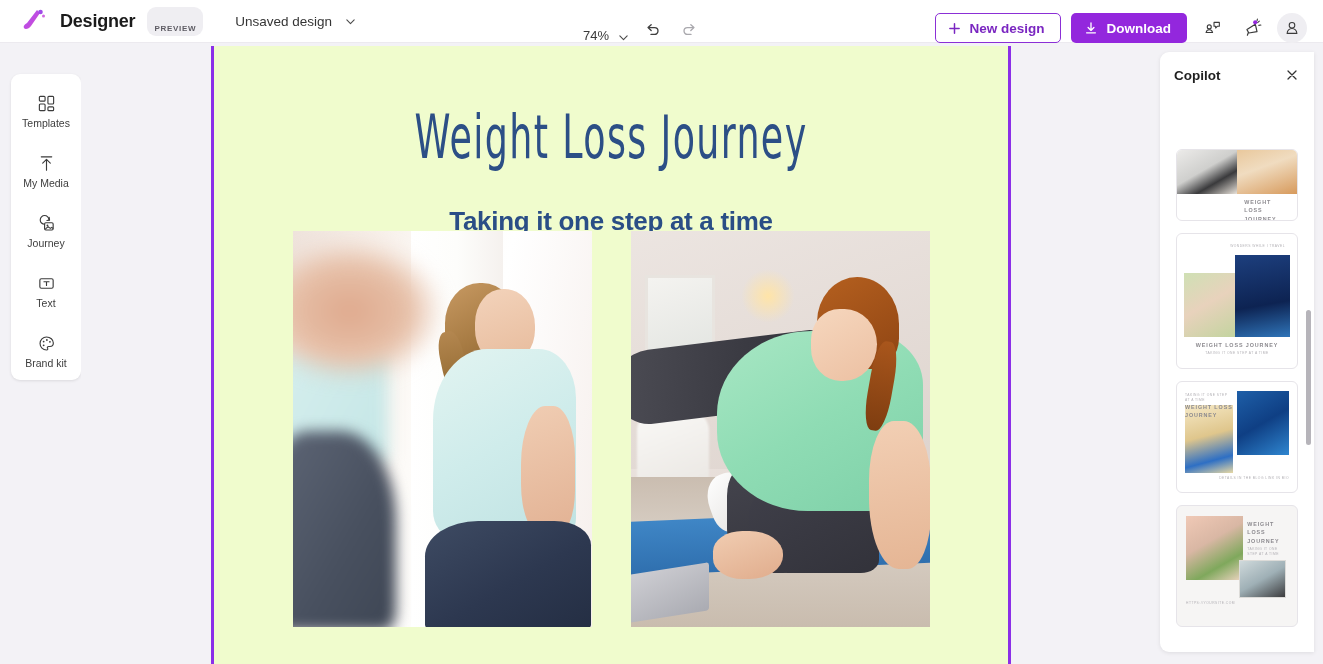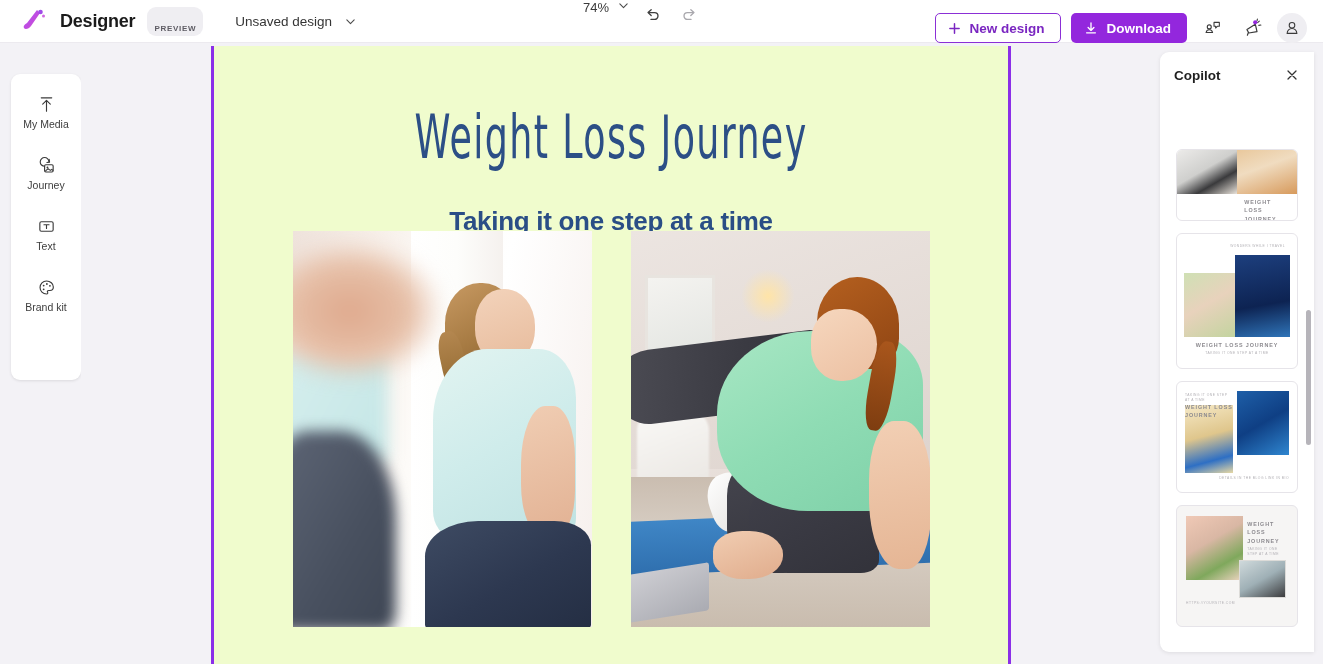--- a/index.html
+++ b/index.html
@@ -19,21 +19,21 @@
   }
   .logo-wrap{ margin-left:18px; width:30px; height:30px; display:flex; align-items:center; justify-content:center; }
   .app-title{ margin-left:12px; font-size:18px; font-weight:bold; letter-spacing:-0.2px; color:#1b1b1b; }
   .preview-pill{
     margin-left:12px; background:#efeef2; color:#5e5c64; font-size:8px;
     font-weight:bold; letter-spacing:0.7px; padding:17px 7px 3px; border-radius:9px;
   }
   .doc-name{ margin-left:32px; font-size:13.5px; color:#353535; }
   .doc-chevron{ margin-left:13px; color:#4b4b4b; display:flex; align-items:center; }
 
-  .zoom-group{ position:absolute; left:583px; top:0; height:43px; display:flex; align-items:flex-start; gap:9px; }
+  .zoom-group{ position:absolute; left:583px; top:0; height:43px; display:flex; align-items:flex-end; gap:9px; }
   .zoom-val{ font-size:13px; color:#3b3b3b; }
   .zoom-chevron{ display:flex; align-items:center; color:#4b4b4b; }
   .undo-btn,.redo-btn{ width:28px;height:28px;display:flex;align-items:center;justify-content:center;border-radius:5px;cursor:pointer; }
 
   .right-group{ position:absolute; right:16px; top:0; height:43px; display:flex; align-items:flex-end; gap:10px; }
   .btn-new{
     display:flex; align-items:center; gap:8px;
     height:30px; padding:0 15px 0 12px; border:1.4px solid #8b2fd6;
     border-radius:5px; background:#fff; color:#7a26c1; font-size:13.5px; font-weight:bold; cursor:pointer;
   }
@@ -287,20 +287,31 @@
       <svg width="18" height="18" viewBox="0 0 20 20">
         <circle cx="10" cy="7" r="3.1" stroke="#3b3b3b" stroke-width="1.2" fill="none"></circle>
         <path d="M4.6 16 a5.4 5.4 0 0 1 10.8 0 Z" stroke="#3b3b3b" stroke-width="1.2" fill="none"></path>
       </svg>
     </div>
   </div>
 </div>
 
 <div class="rail">
 
+  <div class="rail-item">
+    <span>
+      <svg width="19" height="19" viewBox="0 0 20 20">
+        <rect x="2.5" y="2.5" width="6" height="5" rx="1" stroke="#3b3b3b" stroke-width="1.2" fill="none"></rect>
+        <rect x="11.5" y="2.5" width="6" height="8" rx="1" stroke="#3b3b3b" stroke-width="1.2" fill="none"></rect>
+        <rect x="2.5" y="10.5" width="6" height="7" rx="1" stroke="#3b3b3b" stroke-width="1.2" fill="none"></rect>
+        <rect x="11.5" y="13.5" width="6" height="4" rx="1" stroke="#3b3b3b" stroke-width="1.2" fill="none"></rect>
+      </svg>
+    </span>
+    <span class="rail-label">Templates</span>
+  </div>
 
   <div class="rail-item">
     <span>
       <svg width="19" height="19" viewBox="0 0 20 20">
         <path d="M4.5 3 H15.5" stroke="#3b3b3b" stroke-width="1.2" stroke-linecap="round"></path>
         <path d="M10 17 V6" stroke="#3b3b3b" stroke-width="1.2" stroke-linecap="round"></path>
         <path d="M6 9.6 L10 5.7 L14 9.6" stroke="#3b3b3b" stroke-width="1.2" fill="none" stroke-linecap="round" stroke-linejoin="round"></path>
       </svg>
     </span>
     <span class="rail-label">My Media</span>

